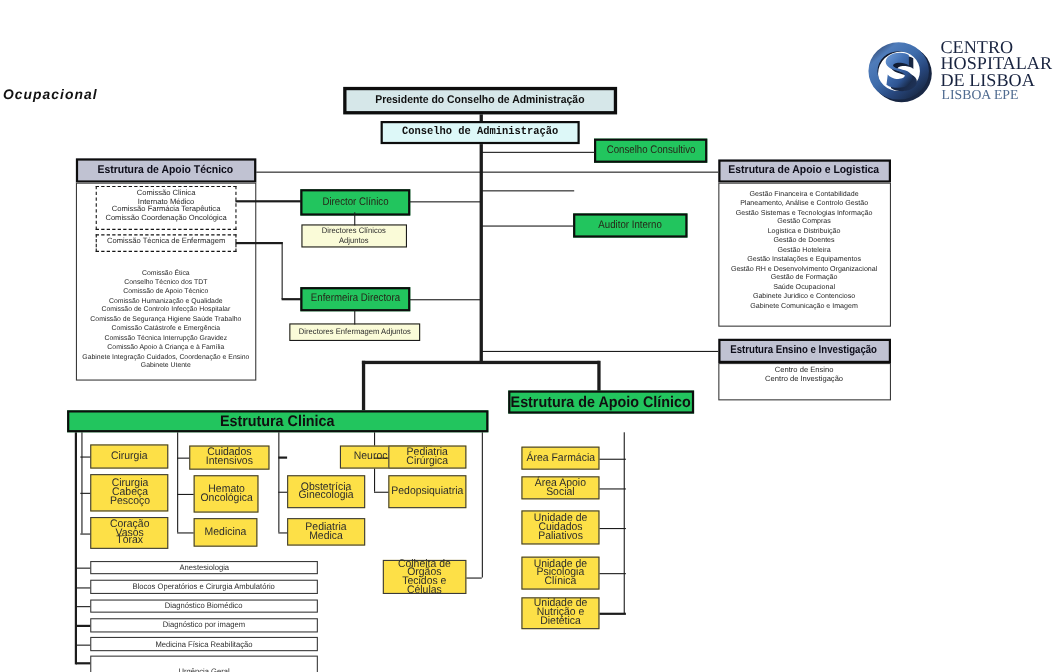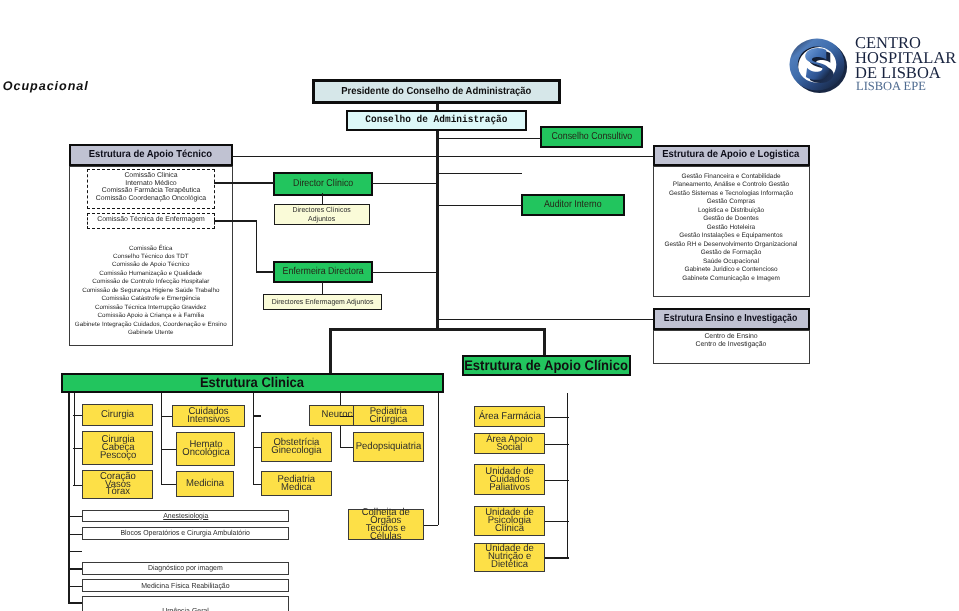--- a/index.html
+++ b/index.html
@@ -236,28 +236,31 @@
     </div>
 <div class="ln" style="left:252.7px;top:483.6px;width:8.7px;height:1.2px;background:#1c1c1c;"></div>
 <div class="bx sbox" style="left:352.8px;top:405.4px;width:70.8px;height:21px;">
       <div class="cell">Pediatria Cirúrgica</div>
     </div>
 <div class="ln" style="left:340px;top:415.9px;width:12.8px;height:1.2px;background:#1c1c1c;"></div>
 <div class="bx sbox" style="left:352.8px;top:432px;width:70.8px;height:30.1px;">
       <div class="cell">Pedopsiquiatria</div>
     </div>
 <div class="ln" style="left:340px;top:447.05px;width:12.8px;height:1.2px;background:#1c1c1c;"></div>
-<div class="bx wbox" style="left:82.4px;top:509.7px;width:206.4px;height:12.4px;text-decoration:underline;">
+<div class="bx wbox" style="left:82.4px;top:509.7px;width:206.4px;height:12.4px;">
       <div class="cell">Anestesiologia</div>
     </div>
 <div class="ln" style="left:68.6px;top:515.9px;width:13.8px;height:1.2px;background:#1c1c1c;"></div>
 <div class="bx wbox" style="left:82.4px;top:527.3px;width:206.4px;height:12.4px;">
       <div class="cell">Blocos Operatórios e Cirurgia Ambulatório</div>
     </div>
 <div class="ln" style="left:68.6px;top:533.5px;width:13.8px;height:1.2px;background:#1c1c1c;"></div>
+<div class="bx wbox" style="left:82.4px;top:544.9px;width:206.4px;height:12.6px;">
+      <div class="cell">Diagnóstico Biomédico</div>
+    </div>
 <div class="ln" style="left:68.6px;top:551.2px;width:13.8px;height:1.2px;background:#1c1c1c;"></div>
 <div class="bx wbox" style="left:82.4px;top:562.2px;width:206.4px;height:12.4px;">
       <div class="cell">Diagnóstico por imagem</div>
     </div>
 <div class="ln" style="left:68.6px;top:568.4px;width:13.8px;height:1.2px;background:#1c1c1c;"></div>
 <div class="bx wbox" style="left:82.4px;top:579.4px;width:206.4px;height:12.4px;">
       <div class="cell">Medicina Física Reabilitação</div>
     </div>
 <div class="ln" style="left:68.6px;top:585.6px;width:13.8px;height:1.2px;background:#1c1c1c;"></div>
 <div class="bx wbox" style="left:82.4px;top:596.3px;width:206.4px;height:30px;">

